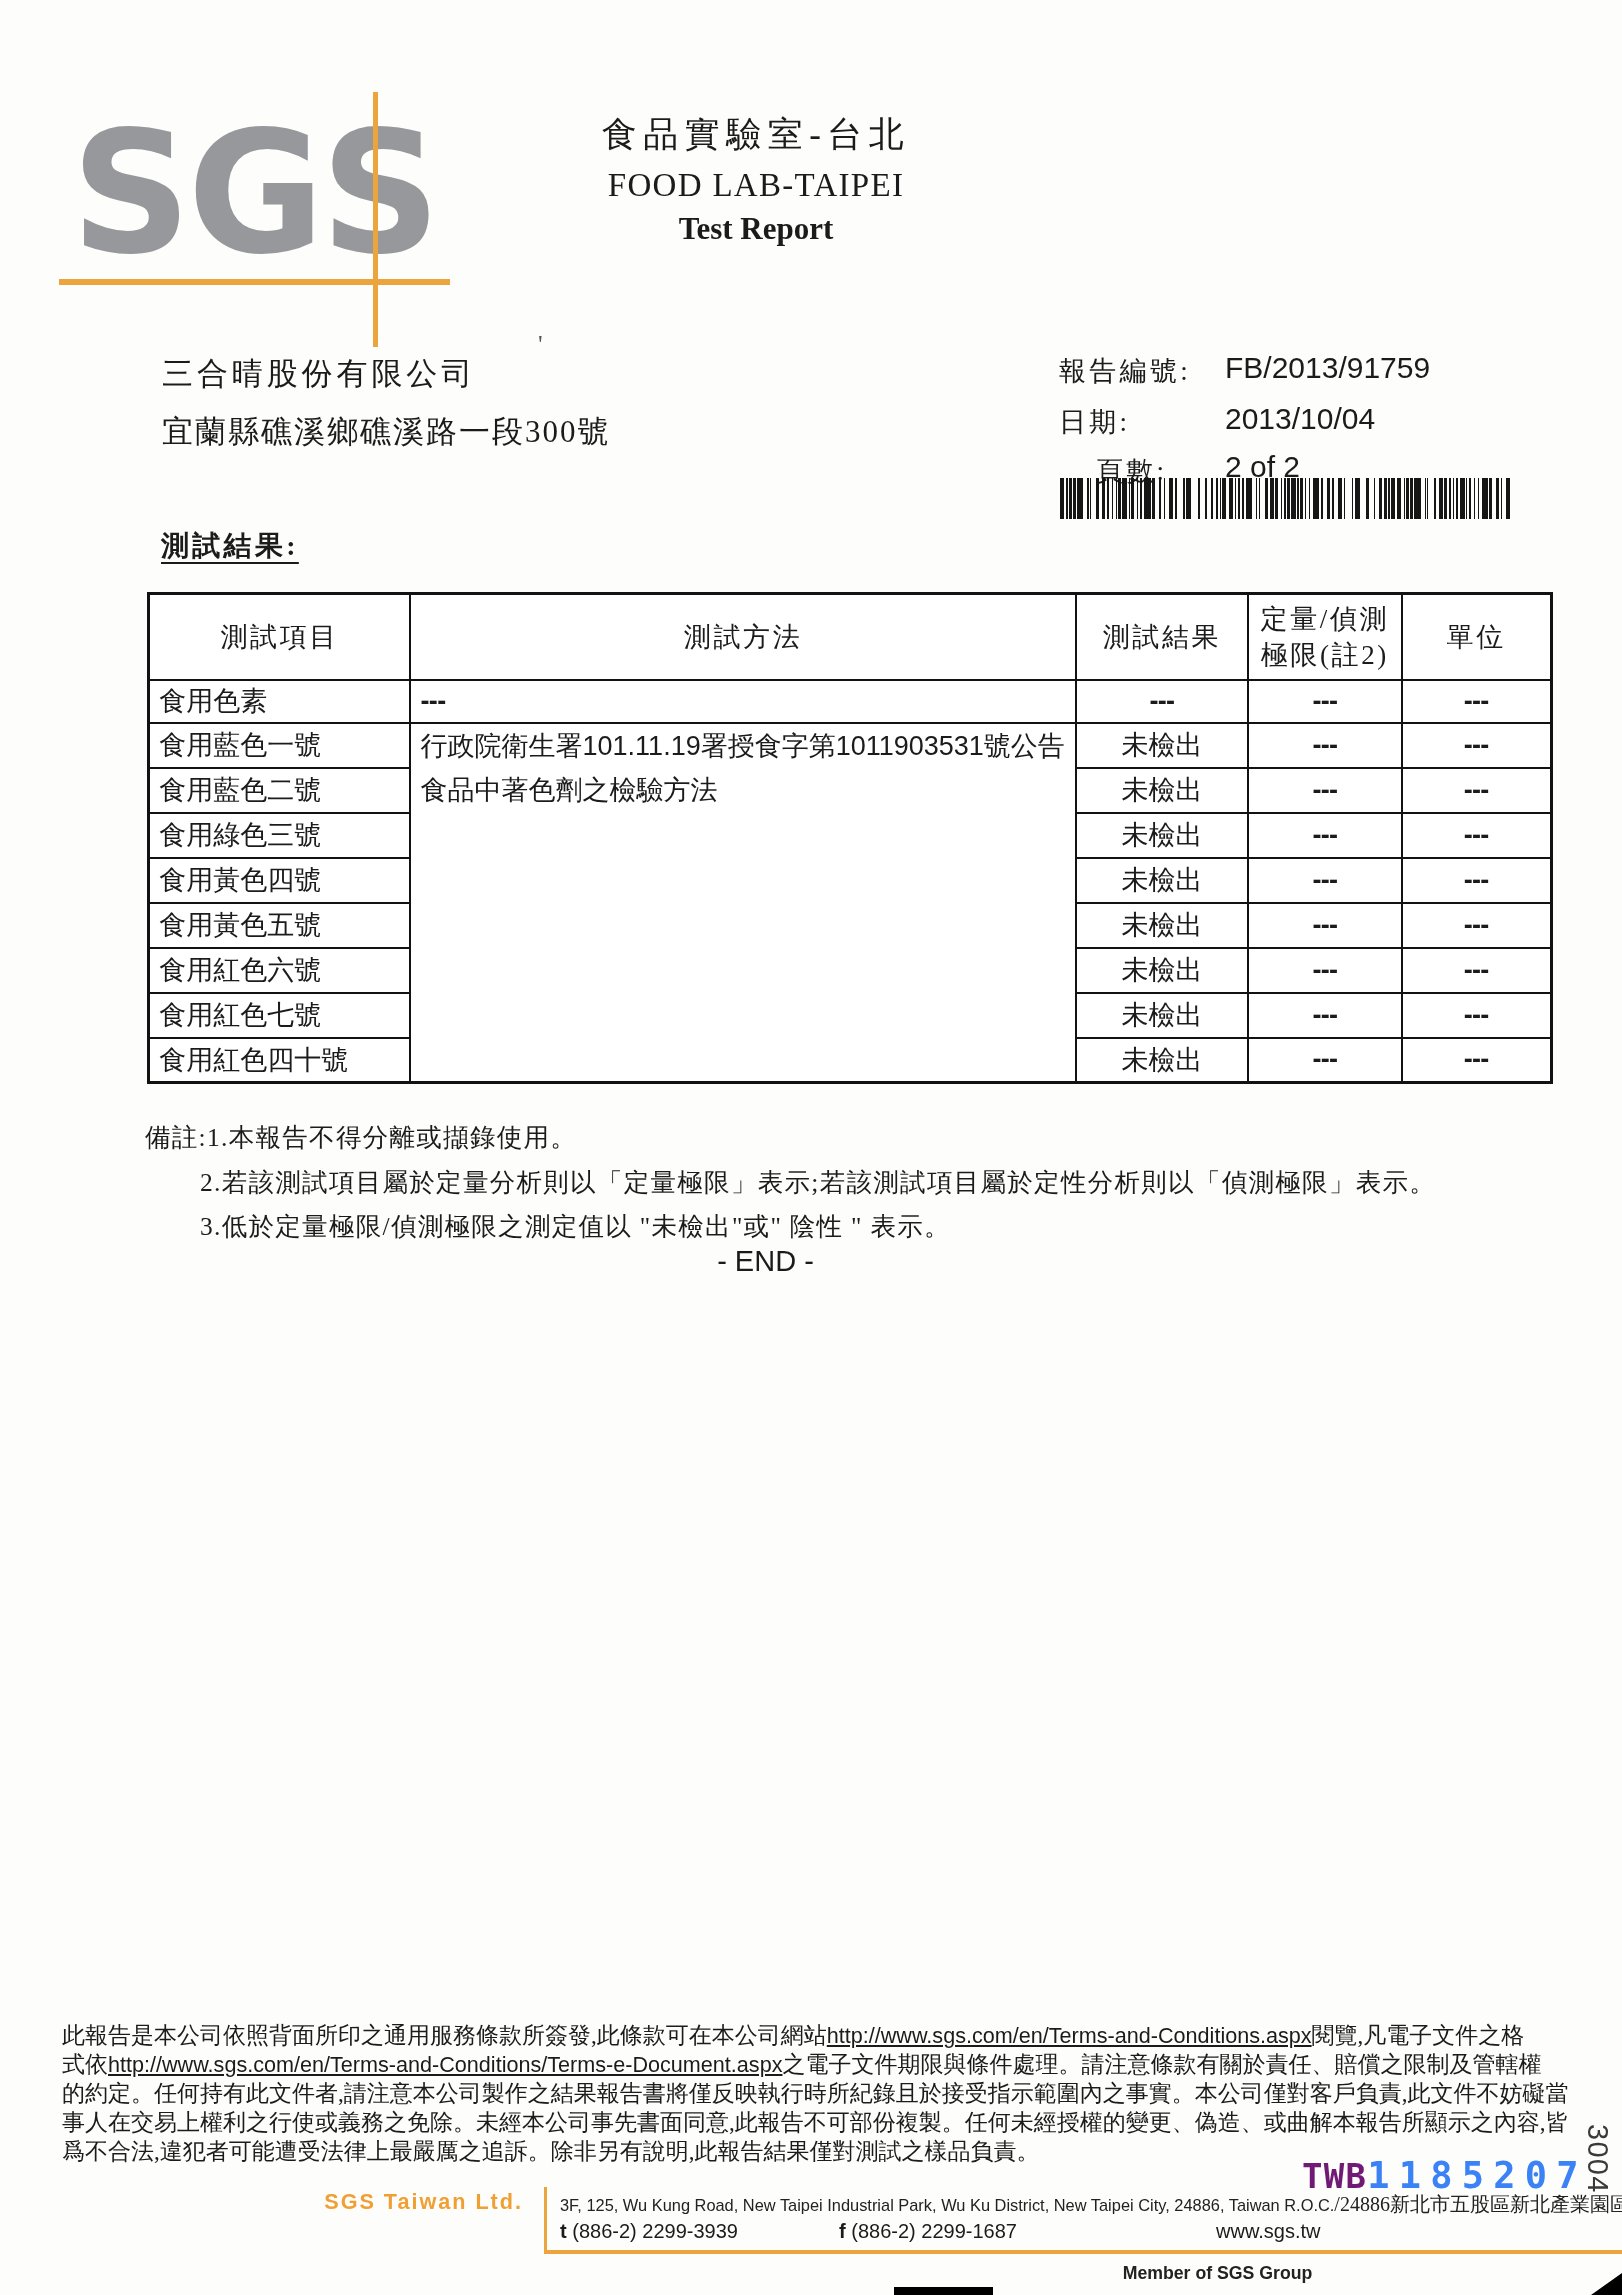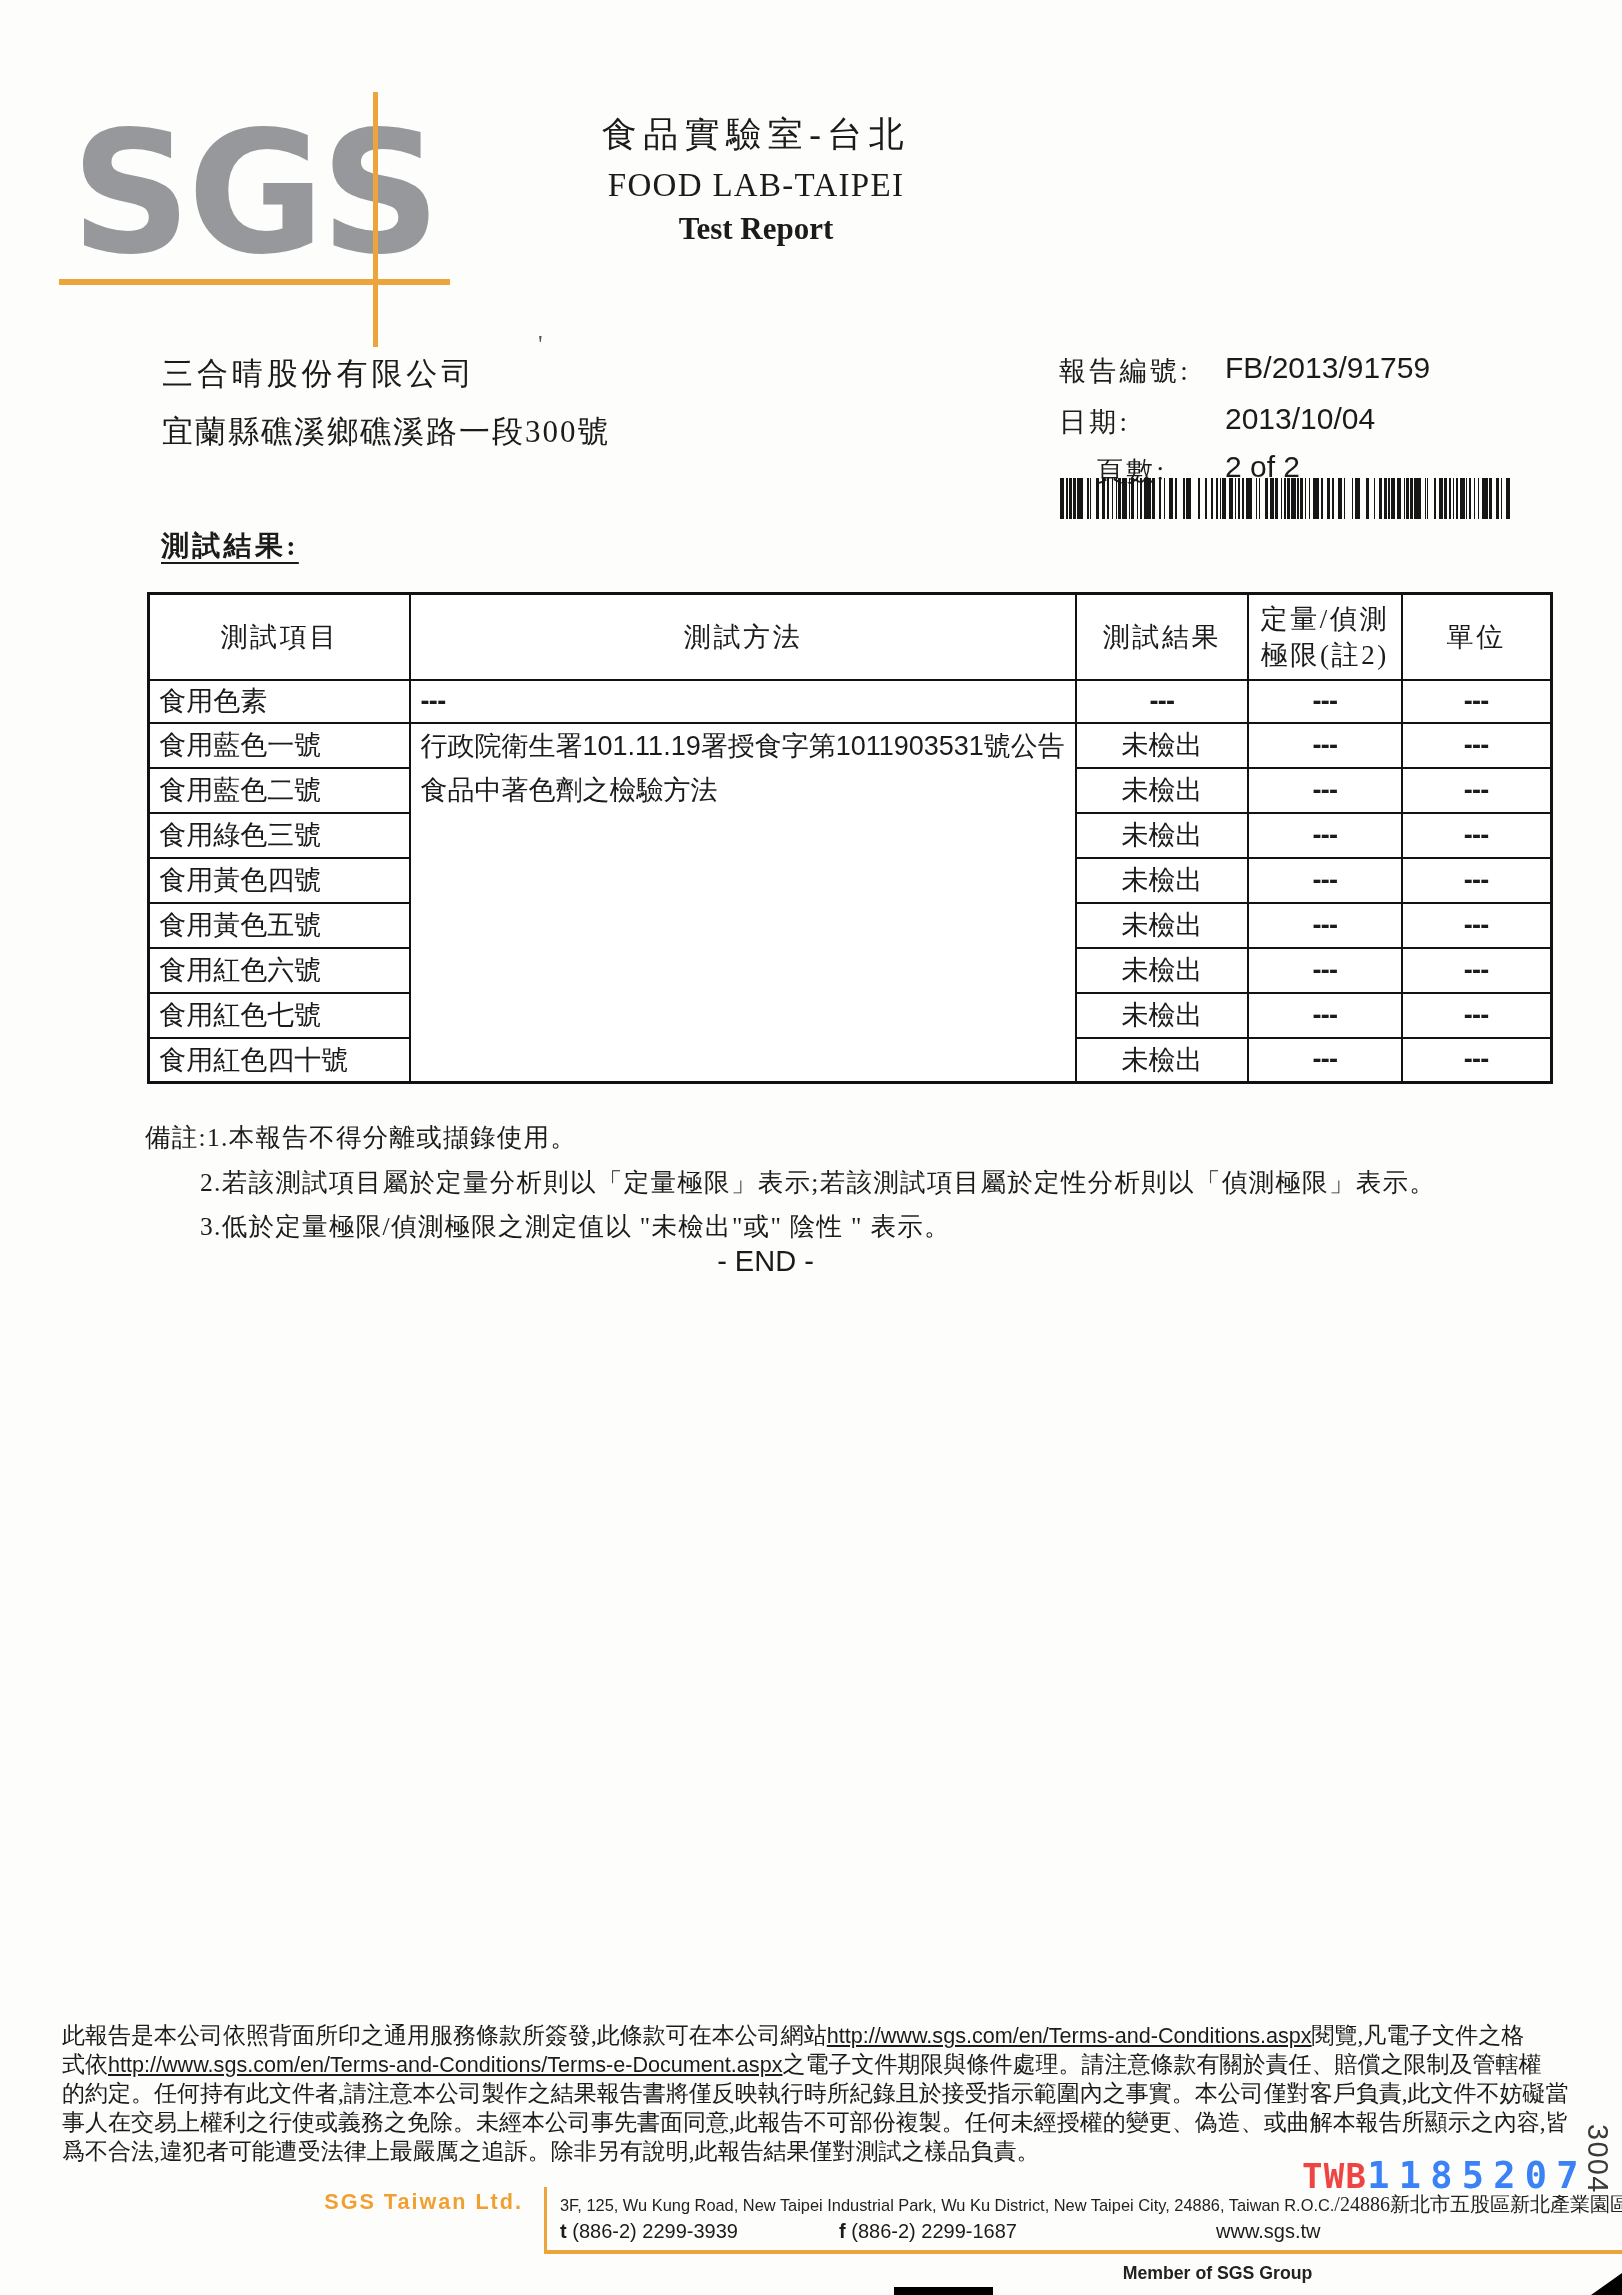--- a/index.html
+++ b/index.html
@@ -58,21 +58,21 @@
   .note-l2{left:200px;top:1165px;font-size:25.5px;letter-spacing:1.3px;}
   .note-l3{left:200px;top:1209px;font-size:25.5px;letter-spacing:1.3px;}
   .end-marker{left:0;top:1245px;width:1531px;text-align:center;font-size:29px;
               font-family:"Liberation Sans","DejaVu Sans",sans-serif;}
 
   
   .legal{left:62px;top:2021px;width:1525px;font-size:23px;line-height:29px;letter-spacing:0px;}
   .legal a,.legal .url{text-decoration:underline;color:inherit;font-family:"Liberation Sans","DejaVu Sans",sans-serif;font-size:21.6px;}
 
   .stamp{left:1302px;top:2154px;font-family:"DejaVu Sans Mono","Liberation Mono",monospace;font-weight:bold;}
-  .stamp-prefix{font-size:34px;color:#ef4444;letter-spacing:1.3px;}
+  .stamp-prefix{font-size:34px;color:#701a75;letter-spacing:1.3px;}
   .stamp-number{font-size:37px;color:#3b82f6;letter-spacing:9.2px;}
   .page-code{left:1614px;top:2124px;font-family:"Liberation Sans","DejaVu Sans",sans-serif;
              font-size:29px;color:#3a3a3a;transform:rotate(90deg);transform-origin:top left;letter-spacing:1.3px;}
 
   
   .f-company-en{left:196px;top:2189px;width:327px;text-align:right;color:#f0a033;font-weight:bold;
                 font-size:21.6px;font-family:"Liberation Sans","DejaVu Sans",sans-serif;letter-spacing:2px;}
   .f-company-zh{left:196px;top:2218px;width:327px;text-align:right;font-size:23px;letter-spacing:4.6px;}
   .f-vline{left:544px;top:2187px;width:3.3px;height:67px;background:#eca43c;}
   .f-addr{left:560px;top:2191px;font-family:"Liberation Sans","DejaVu Sans",sans-serif;font-size:16.4px;

